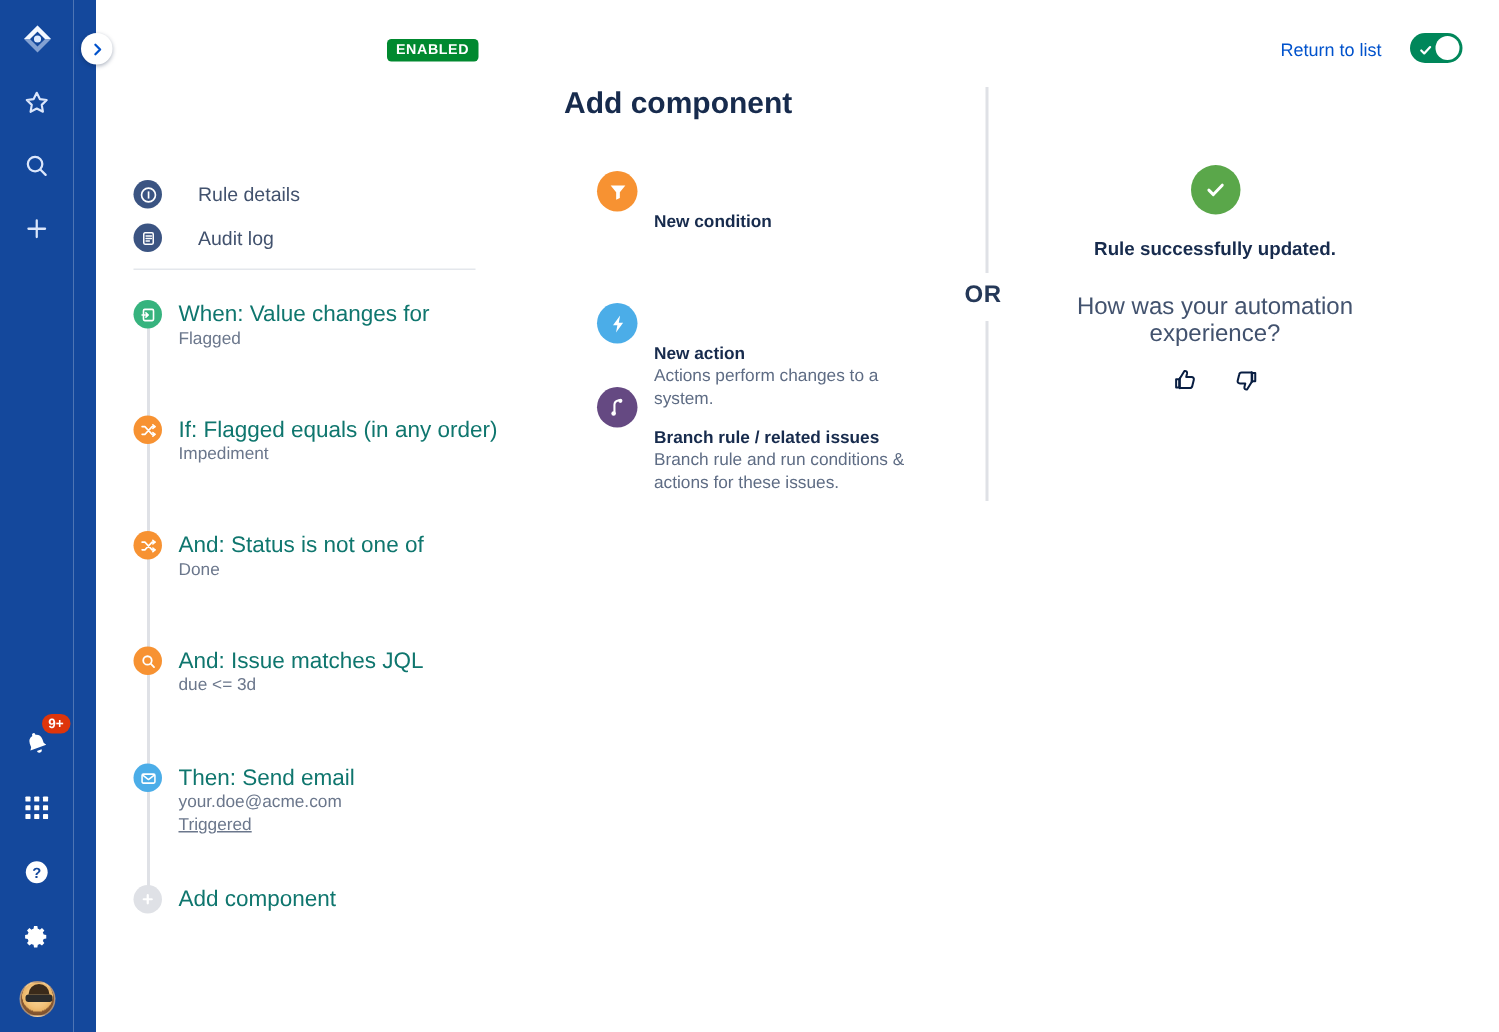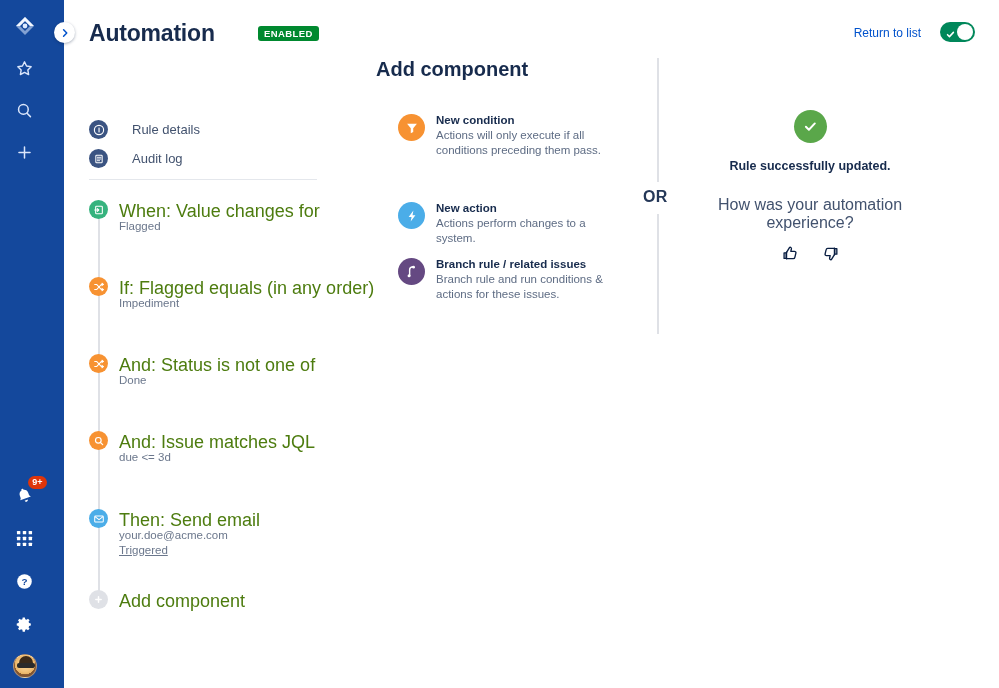--- a/index.html
+++ b/index.html
@@ -98,21 +98,21 @@
   .chain-line {
     position: absolute; left: 9px; top: 14px; width: 1.5px; height: 391px; background: #dfe1e6;
   }
   .node { position: absolute; left: 0; width: 250px; cursor: pointer; }
   .node .bullet {
     position: absolute; left: 0; top: 0; width: 19px; height: 19px; border-radius: 50%;
     display: flex; align-items: center; justify-content: center; z-index: 2;
   }
   .node .title {
     position: absolute; left: 30px; top: 1px;
-    font-size: 18px; color: #4d7c0f; white-space: nowrap;
+    font-size: 15px; color: #0f766e; white-space: nowrap;
   }
   .node .sub {
     position: absolute; left: 30px; font-size: 11.5px; color: #6b778c; white-space: nowrap;
   }
   .node .sub1 { top: 20px; }
   .node .sub2 { top: 35px; text-decoration: underline; }
   .bg-green  { background: #36b37e; }
   .bg-orange { background: #f79232; }
   .bg-blue   { background: #4bade8; }
   .bg-grey   { background: #dfe1e6; }
@@ -122,21 +122,21 @@
   .center-h {
     position: absolute; left: 0; top: 58px;
     font-size: 20px; font-weight: bold; color: #172b4d;
   }
   .opt { position: absolute; left: 22px; width: 250px; display: flex; gap: 11px; cursor: pointer; }
   .opt .oicon {
     width: 27px; height: 27px; border-radius: 50%; flex: none;
     display: flex; align-items: center; justify-content: center; margin-top: 2px;
   }
   .opt .otext { padding-top: 1px; }
-  .opt .oname { font-size: 11.5px; font-weight: bold; color: #172b4d; line-height: 15px; }
+  .opt .oname { font-size: 11.5px; font-weight: bold; color: #172b4d; line-height: 15px; margin-top: 28px; }
   .opt .odesc { font-size: 11.5px; color: #5e6c84; line-height: 14.5px; width: 170px; }
   .oi-orange { background: #f79232; }
   .oi-blue   { background: #4bade8; }
   .oi-purple { background: #654982; }
 
   
   .vline {
     position: absolute; left: 657px; width: 1.5px; background: #dfe1e6;
   }
   .vline-top { top: 58px; height: 124px; }
@@ -247,21 +247,20 @@
     </div>
   </div>
 
   <div class="chevron-btn">
     <svg width="10" height="10" viewBox="0 0 12 12" fill="none" stroke="#0052cc" stroke-width="1.8" stroke-linecap="round" stroke-linejoin="round">
         <path d="M4.3 2.2 8.1 6l-3.8 3.8"></path>
       </svg>
   </div>
 
   <div class="rulepanel">
-    <div class="rule-title">Automation</div>
     <div class="enabled-badge">ENABLED</div>
 
     <div class="navlink" style="top:120px;">
       <span class="circ-dark">
         <svg width="12" height="12" viewBox="0 0 14 14">
             <circle cx="7" cy="7" r="5.4" fill="none" stroke="#ffffff" stroke-width="1.3"></circle>
             <rect x="6.4" y="4.2" width="1.3" height="5.6" fill="#ffffff"></rect>
           </svg>
       </span>
       <span class="lbl">Rule details</span>
@@ -353,21 +352,20 @@
     <div class="center-h">Add component</div>
 
     <div class="opt" style="top:112px;">
       <span class="oicon oi-orange">
         <svg width="14" height="14" viewBox="0 0 16 16" fill="#ffffff">
             <path d="M2.4 3.1h11.2L9.4 8.2v4.3l-2.8 1.4V8.2z"></path>
           </svg>
       </span>
       <span class="otext">
         <span class="oname" style="display:block;">New condition</span>
-        <span class="odesc" style="display:block;">Actions will only execute if all conditions preceding them pass.</span>
       </span>
     </div>
 
     <div class="opt" style="top:200px;">
       <span class="oicon oi-blue">
         <svg width="14" height="14" viewBox="0 0 16 16" fill="#ffffff">
             <path d="M9.6 1.6 4.2 9h3.3l-1 5.4L11.9 7H8.6z"></path>
           </svg>
       </span>
       <span class="otext">

